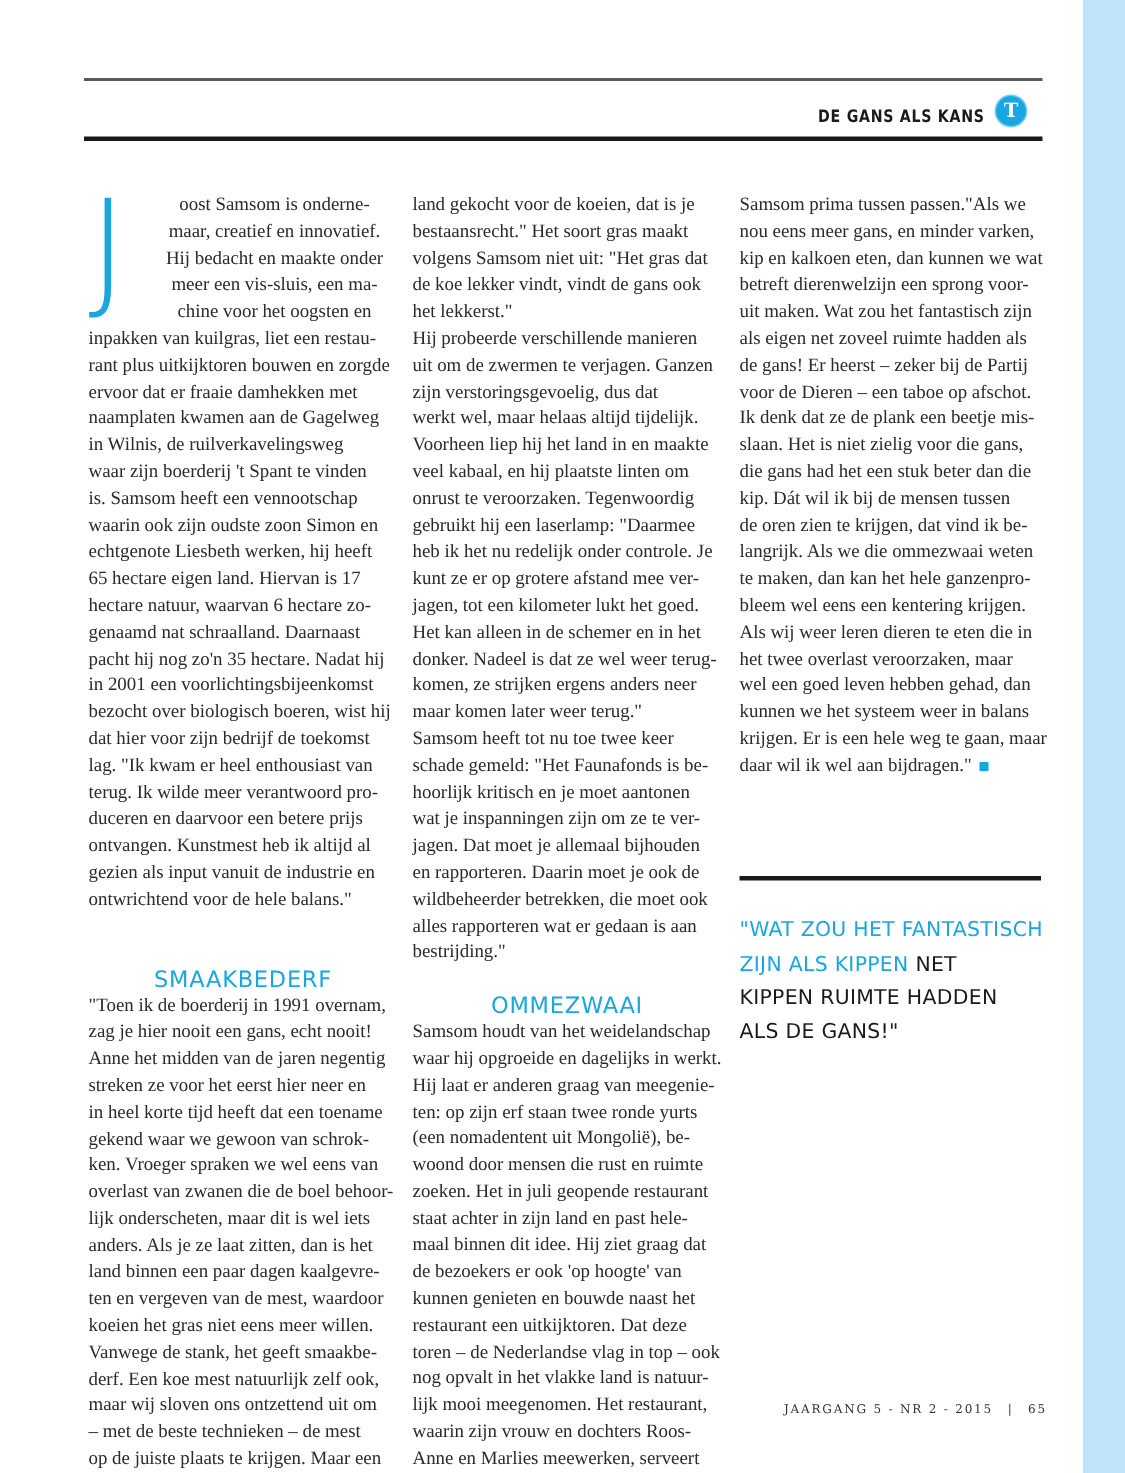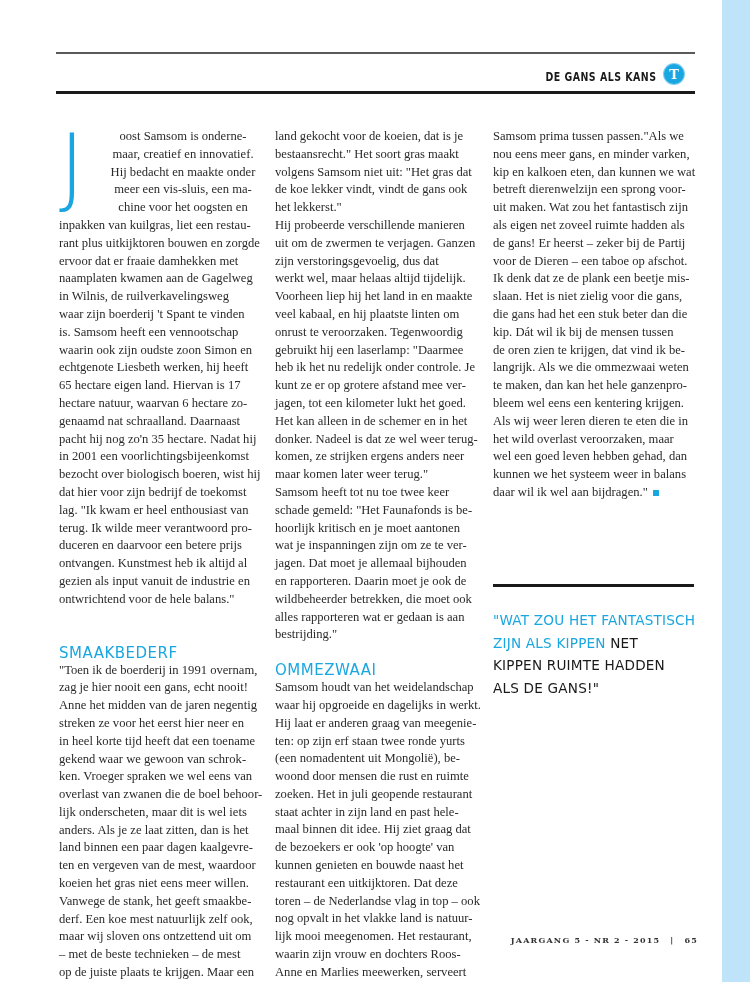--- a/index.html
+++ b/index.html
@@ -49,39 +49,39 @@
   .dropcap-wrap { position: relative; }
   .dropcap {
     position: absolute; left: 0px; top: -6px;
     font-family: "DejaVu Sans", sans-serif; font-weight: 300;
     font-size: 88px; line-height: 88px; color: #1aa6e0;
   }
   .indent { padding-left: 42px; text-align: center; }
   .subhead {
     font-family: "DejaVu Sans", sans-serif; color: #1aa6e0;
     font-size: 15px; letter-spacing: 0.5px; font-weight: normal;
-    margin: 0; line-height: 18px;
+    margin: 0; line-height: 18px; text-align: center;
   }
   .end-mark {
     display: inline-block; width: 6px; height: 6px; background: #1aa6e0;
     margin-left: 5px; vertical-align: middle;
   }
   .rule-quote {
     position: absolute; left: 493px; top: 584px; width: 201px; height: 3px;
     background: #1a1a1a;
   }
   .pullquote {
     position: absolute; left: 493px; top: 609px; width: 210px;
     font-family: "DejaVu Sans", sans-serif; font-size: 13.6px; line-height: 22.5px;
     letter-spacing: 0.2px; color: #1a1a1a;
   }
   .pullquote .hl { color: #1aa6e0; }
   .footer {
     position: absolute; top: 935px; right: 52px;
-    font-family: "DejaVu Serif", serif; font-weight: bold;
+    font-family: "DejaVu Serif", serif; font-weight: normal;
     font-size: 8px; letter-spacing: 1.2px; color: #333333; white-space: nowrap;
   }
 </style>
 </head>
 <body>
 
 <div class="side-strip"></div>
 
 <div class="rule-top"></div>
 <div class="section-title">
@@ -220,23 +220,24 @@
       <span class="line">voor de Dieren – een taboe op afschot.</span>
       <span class="line">Ik denk dat ze de plank een beetje mis-</span>
       <span class="line">slaan. Het is niet zielig voor die gans,</span>
       <span class="line">die gans had het een stuk beter dan die</span>
       <span class="line">kip. Dát wil ik bij de mensen tussen</span>
       <span class="line">de oren zien te krijgen, dat vind ik be-</span>
       <span class="line">langrijk. Als we die ommezwaai weten</span>
       <span class="line">te maken, dan kan het hele ganzenpro-</span>
       <span class="line">bleem wel eens een kentering krijgen.</span>
       <span class="line">Als wij weer leren dieren te eten die in</span>
-      <span class="line">het wild overlast veroorzaken, maar</span>
+      <span class="line">het twee overlast veroorzaken, maar</span>
       <span class="line">wel een goed leven hebben gehad, dan</span>
       <span class="line">kunnen we het systeem weer in balans</span>
+      <span class="line">krijgen. Er is een hele weg te gaan, maar</span>
       <span class="line">daar wil ik wel aan bijdragen."<span class="end-mark"></span></span>
     </div>
 </div>
 
 <div class="rule-quote"></div>
 <div class="pullquote">
   <span class="line hl">"WAT ZOU HET FANTASTISCH</span>
   <span class="line"><span class="hl">ZIJN ALS KIPPEN</span><span> NET</span></span>
   <span class="line">KIPPEN RUIMTE HADDEN</span>
   <span class="line">ALS DE GANS!"</span>

